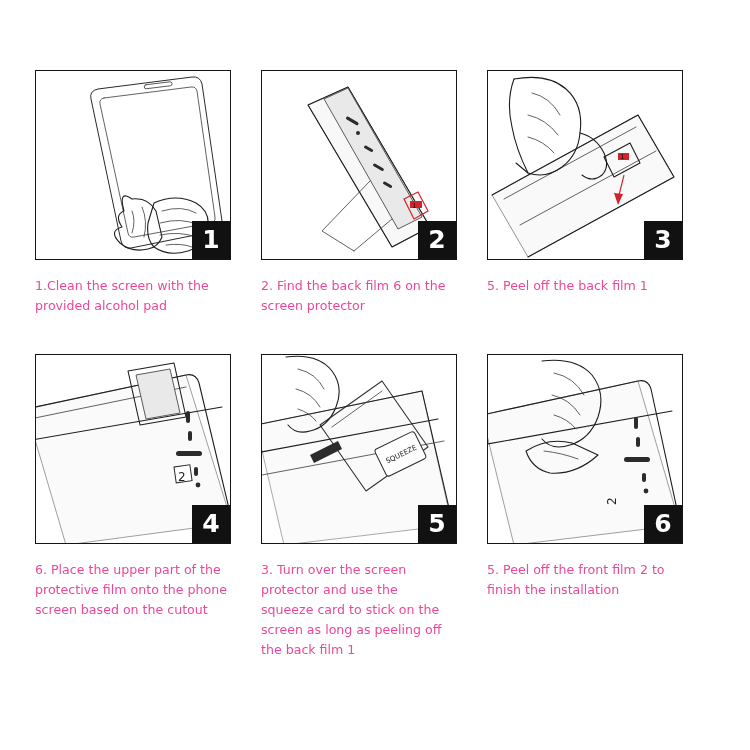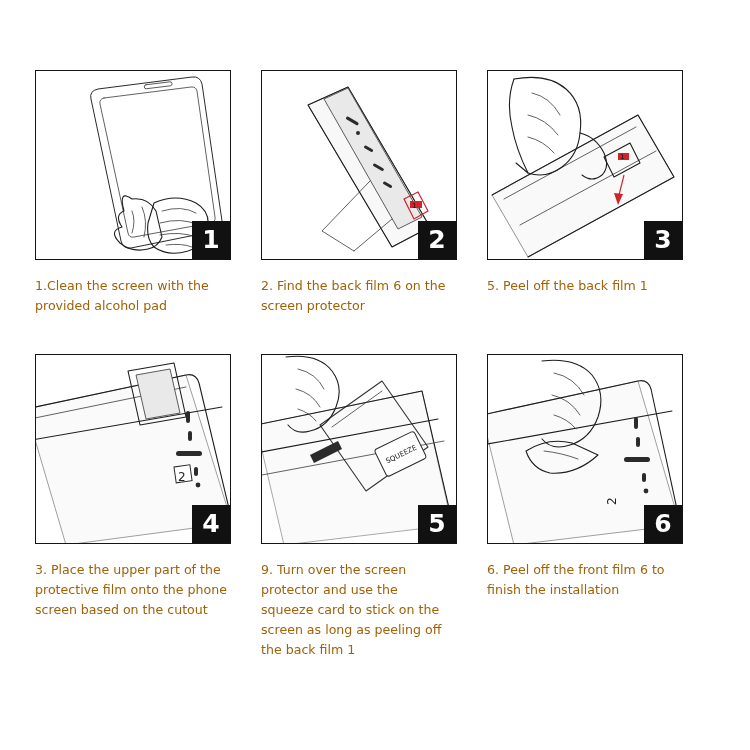--- a/index.html
+++ b/index.html
@@ -63,21 +63,21 @@
     line-height: 38px;
     text-align: center;
     font-family: "DejaVu Sans", sans-serif;
     letter-spacing: 0px;
   }
   .caption {
     margin-top: 16px;
     width: 192px;
     font-size: 12.6px;
     line-height: 20px;
-    color: #a16207;
+    color: #ec4899;
     font-family: "DejaVu Sans", sans-serif;
   }
   .row-gap {
     height: 38px;
     width: 100%;
   }
   .sh-line { fill: none; stroke: #1d1d1d; stroke-width: 1.1; stroke-linecap: round; stroke-linejoin: round; }
   .sh-thin { fill: none; stroke: #3a3a3a; stroke-width: 0.8; stroke-linecap: round; stroke-linejoin: round; }
   .sh-fill-light { fill: #f4f4f4; stroke: #2a2a2a; stroke-width: 1; }
   .sh-fill-white { fill: #ffffff; stroke: #2a2a2a; stroke-width: 1; }
@@ -192,21 +192,21 @@
           <circle class="sh-dark" cx="162" cy="130" r="2.4"></circle>
 
           <path class="sh-line" d="M92 16 L138 8 L150 62 L104 70 Z"></path>
           <path class="sh-grey" d="M100 20 L134 14 L144 58 L110 64 Z"></path>
 
           <rect class="sh-fill-white" x="138" y="112" width="16" height="16" transform="rotate(-8 138 112)"></rect>
           <text class="num-rot" x="142" y="126">2</text>
         </svg>
         <div class="badge">4</div>
       </div>
-      <div class="caption">3. Place the upper part of the protective film onto the phone screen based on the cutout</div>
+      <div class="caption">6. Place the upper part of the protective film onto the phone screen based on the cutout</div>
     </div>
 
     <div class="cell">
       <div class="panel">
         <svg viewBox="0 0 196 190">
 
           <path class="sh-fill-light" d="M-6 70 L160 36 L190 170 L22 190 Z" opacity="0.4"></path>
           <path class="sh-line" d="M-6 70 L160 36 L190 166"></path>
           <path class="sh-line" d="M-6 98 L176 64"></path>
           <path class="sh-thin" d="M0 120 L182 86"></path>
@@ -221,21 +221,21 @@
 
           <g transform="rotate(-26 138 98)">
             <rect class="sh-fill-white" x="116" y="84" width="44" height="30" rx="3"></rect>
             <text class="tag-txt" x="122" y="102">SQUEEZE</text>
           </g>
 
           <path class="sh-dark" d="M48 100 L76 86 L80 94 L52 108 Z"></path>
         </svg>
         <div class="badge">5</div>
       </div>
-      <div class="caption">9. Turn over the screen protector and use the squeeze card to stick on the screen as long as peeling off the back film 1</div>
+      <div class="caption">3. Turn over the screen protector and use the squeeze card to stick on the screen as long as peeling off the back film 1</div>
     </div>
 
     <div class="cell">
       <div class="panel">
         <svg viewBox="0 0 196 190">
 
           <path class="sh-fill-light" d="M-6 60 L150 26 L192 170 L26 190 Z" opacity="0.45"></path>
           <path class="sh-line" d="M-6 60 L150 26 Q160 24 163 34 L192 168"></path>
           <path class="sh-line" d="M-6 90 L184 56"></path>
 
@@ -250,17 +250,17 @@
           <path class="sh-thin" d="M64 40 Q82 44 92 60"></path>
           <path class="sh-thin" d="M66 60 Q80 64 88 74"></path>
 
           <path class="sh-line" d="M38 96 Q60 82 84 88 L110 100 Q88 120 62 118 Q44 114 38 96 Z"></path>
           <path class="sh-thin" d="M56 96 Q74 98 90 104"></path>
 
           <text class="num-rot" x="128" y="150" transform="rotate(-90 128 150)">2</text>
         </svg>
         <div class="badge">6</div>
       </div>
-      <div class="caption">6. Peel off the front film 6 to finish the installation</div>
+      <div class="caption">5. Peel off the front film 2 to finish the installation</div>
     </div>
 
   </div>
 </div>
 
 </body></html>

